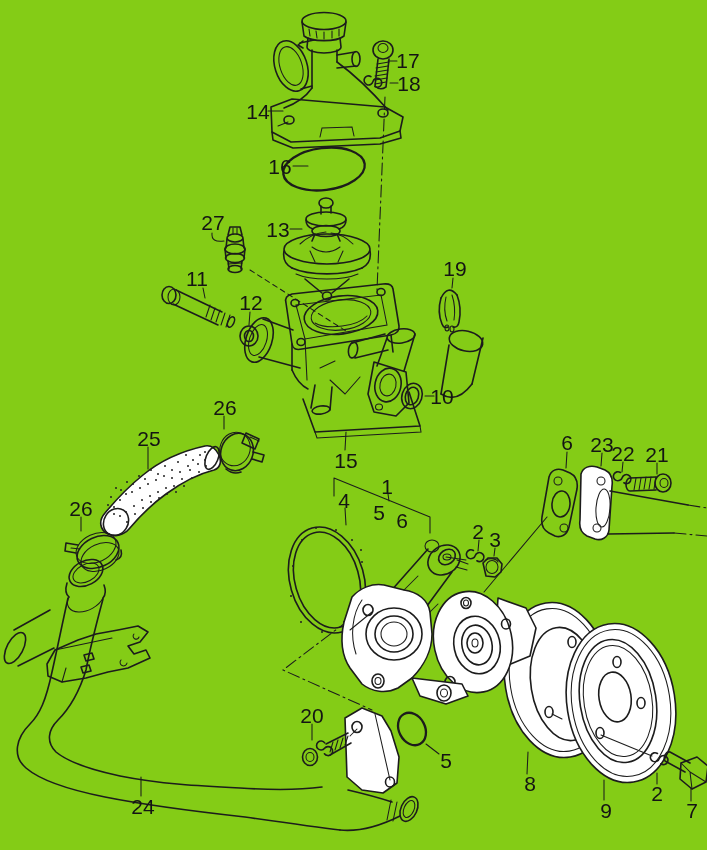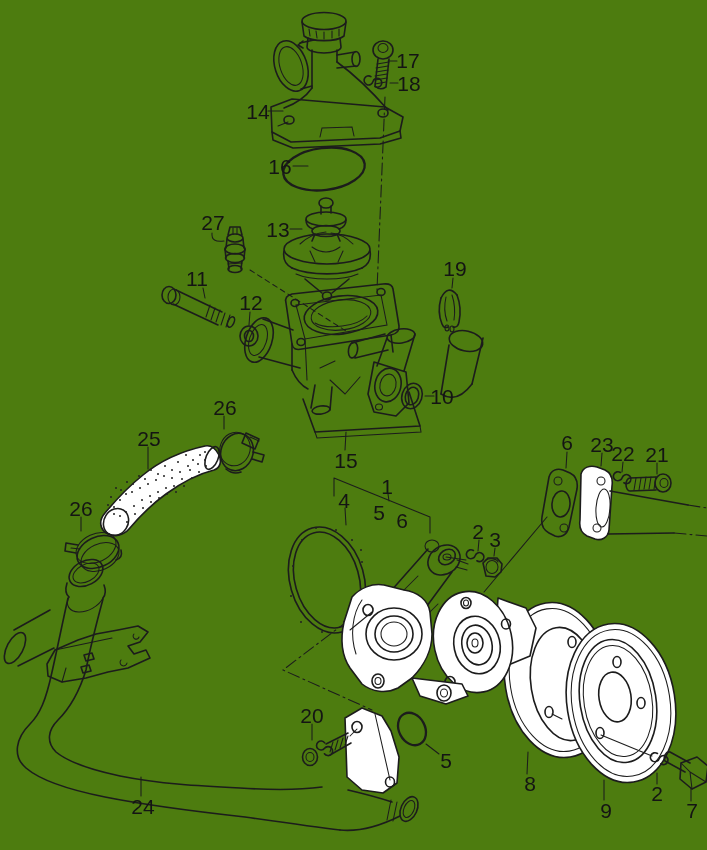--- a/index.html
+++ b/index.html
@@ -1,16 +1,16 @@
 <!DOCTYPE html>
 <html><head>
 <meta charset="utf-8">
 <style>
   html,body{margin:0;padding:0;background:#fff;}
-  .stage{position:relative;width:707px;height:850px;background:#4d7c0f;overflow:hidden;}
+  .stage{position:relative;width:707px;height:850px;background:#84cc16;overflow:hidden;}
   svg{display:block;}
   .ln{fill:none;stroke:#1c1c1c;stroke-width:1.6;stroke-linecap:round;stroke-linejoin:round;}
   .ln2{fill:none;stroke:#1c1c1c;stroke-width:2.3;stroke-linecap:round;}
   .thin{fill:none;stroke:#1c1c1c;stroke-width:1.05;stroke-linecap:round;}
   .wfill{fill:#ffffff;}
   .dd{stroke-dasharray:12 4 2 4;}
   .dsh{stroke-dasharray:5 4;}
   .dot{fill:#222;stroke:none;}
   .lbl{font-family:"Liberation Sans",sans-serif;font-size:21px;fill:#141414;text-anchor:middle;dominant-baseline:central;}
 </style>

